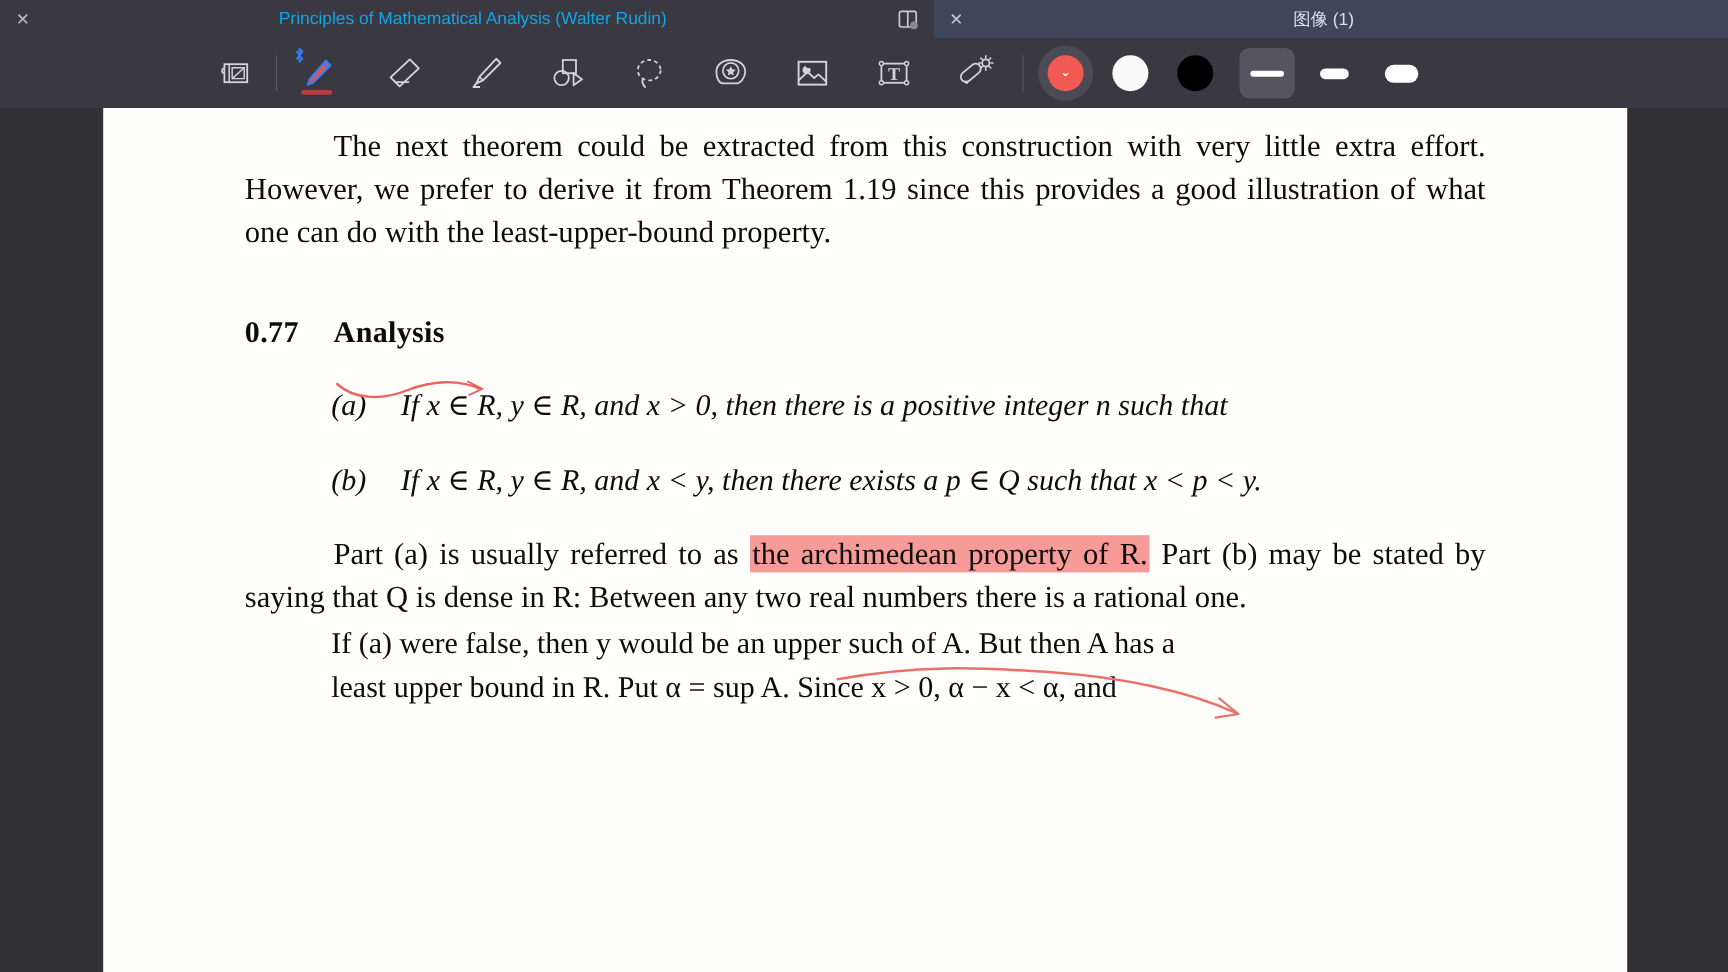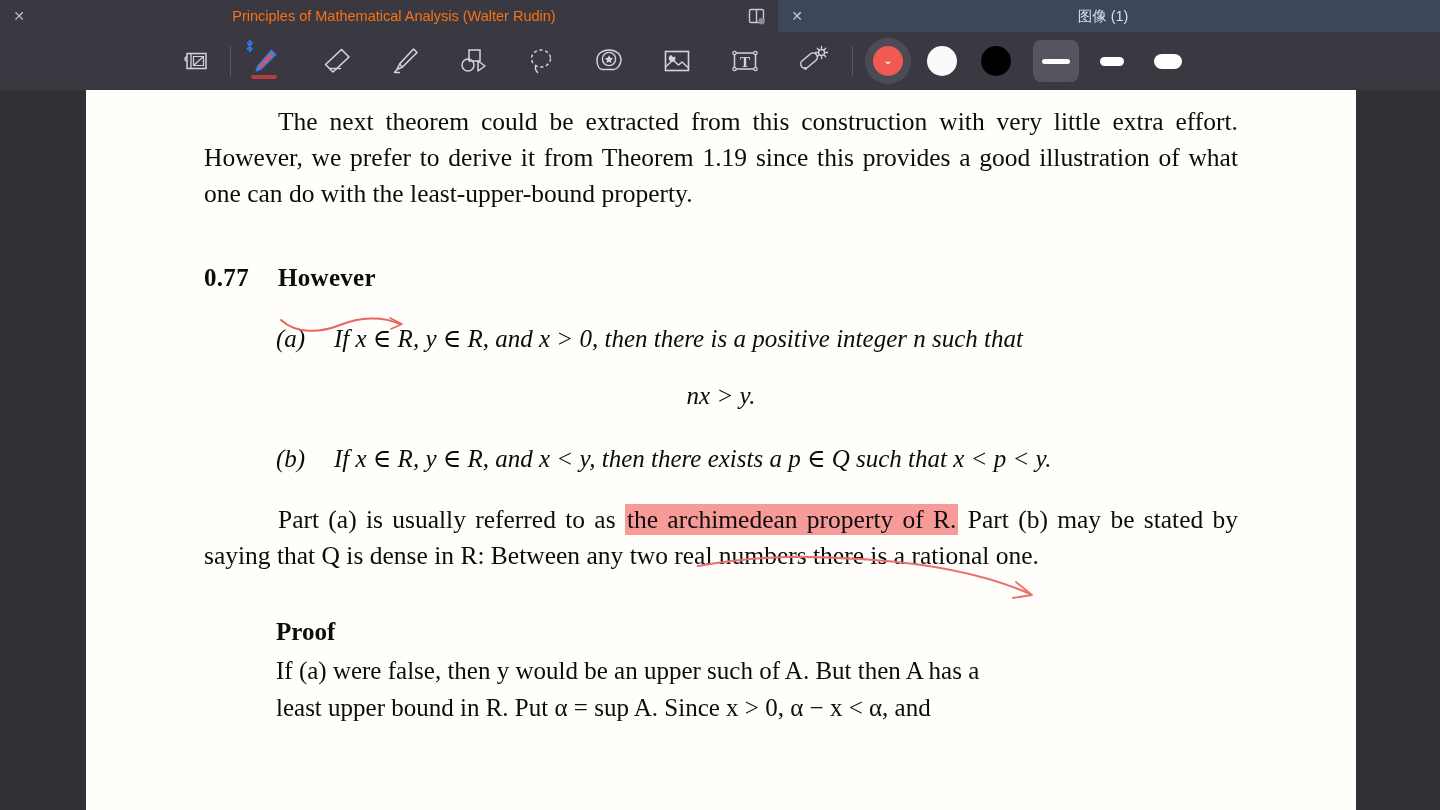--- a/index.html
+++ b/index.html
@@ -17,21 +17,21 @@
     position: relative; height: 32px; display: flex; align-items: center;
   }
   .tab-active   { width: 778px; background: #3a3941; }
   .tab-inactive { width: 662px; background: #3d4759; }
   .tab-close {
     width: 38px; height: 32px; display: flex; align-items: center; justify-content: center;
     color: #b9b9c0; font-size: 14px; line-height: 1; flex: 0 0 auto; cursor: pointer;
   }
   .tab-inactive .tab-close { color: #c3cada; }
   .tab-title {
-    flex: 1 1 auto; text-align: center; color: #f97316;
+    flex: 1 1 auto; text-align: center; color: #0ea5e9;
     font-size: 14.5px; white-space: nowrap; overflow: hidden; text-overflow: ellipsis;
     padding-right: 28px;
   }
   .tab-inactive .tab-title { color: #d9dfea; padding-right: 50px; }
   .tab-splitbtn {
     position: absolute; right: 8px; top: 50%; transform: translateY(-50%);
     width: 26px; height: 22px; display: flex; align-items: center; justify-content: center;
     cursor: pointer;
   }
 
@@ -303,36 +303,34 @@
   </div>
 
   <div class="page">
     <div class="page-inner bodytext">
 
       <div style="height:14px;"></div>
 
       <p class="para indent">The next theorem could be extracted from this construction with very little extra effort. However, we prefer to derive it from Theorem 1.19 since this provides a good illustration of what one can do with the least-upper-bound property.</p>
 
       <div class="thm-head">
-        <span class="thm-num">0.77</span><span class="thm-word">However</span>
+        <span class="thm-num">0.77</span><span class="thm-word">Analysis</span>
       </div>
 
       <div class="item">
         <span class="item-lbl">(a)</span><span class="item-body">If x ∈ R, y ∈ R, and x &gt; 0, then there is a positive integer n such that</span>
       </div>
 
-      <div class="centered-eq">nx &gt; y.</div>
 
       <div class="item" style="margin-top:28px;">
         <span class="item-lbl">(b)</span><span class="item-body">If x ∈ R, y ∈ R, and x &lt; y, then there exists a p ∈ Q such that x &lt; p &lt; y.</span>
       </div>
 
       <p class="para indent" style="margin-top:26px;"><span>Part (a) is usually referred to as </span><span class="hl" style="background: rgb(247, 155, 153);"><span>the archimedean property of R.</span></span><span>  Part (b) may be stated by saying that Q is dense in R: Between any two real numbers there is a rational one.</span></p>
 
-      <div class="proof-head">Proof</div>
       <div class="proof-body">
         <span class="pb-line">If (a) were false, then y would be an upper such of A.  But then A has a</span>
         <span class="pb-line">least  upper  bound  in  R.   Put  α = sup A.   Since  x &gt; 0,  α − x &lt; α,  and</span>
       </div>
     </div>
 
     <svg class="annot" style="left:192px; top:222px; width:140px; height:28px;" viewBox="0 0 140 28">
       <path d="M3 8 C18 22, 42 21, 62 13 C82 5, 104 4, 122 12" stroke="#E8665E" stroke-width="2" fill="none" stroke-linecap="round"></path>
       <path d="M112 6 L124 12 L113 17" stroke="#E8665E" stroke-width="1.6" fill="none" stroke-linecap="round" stroke-linejoin="round"></path>
     </svg>

